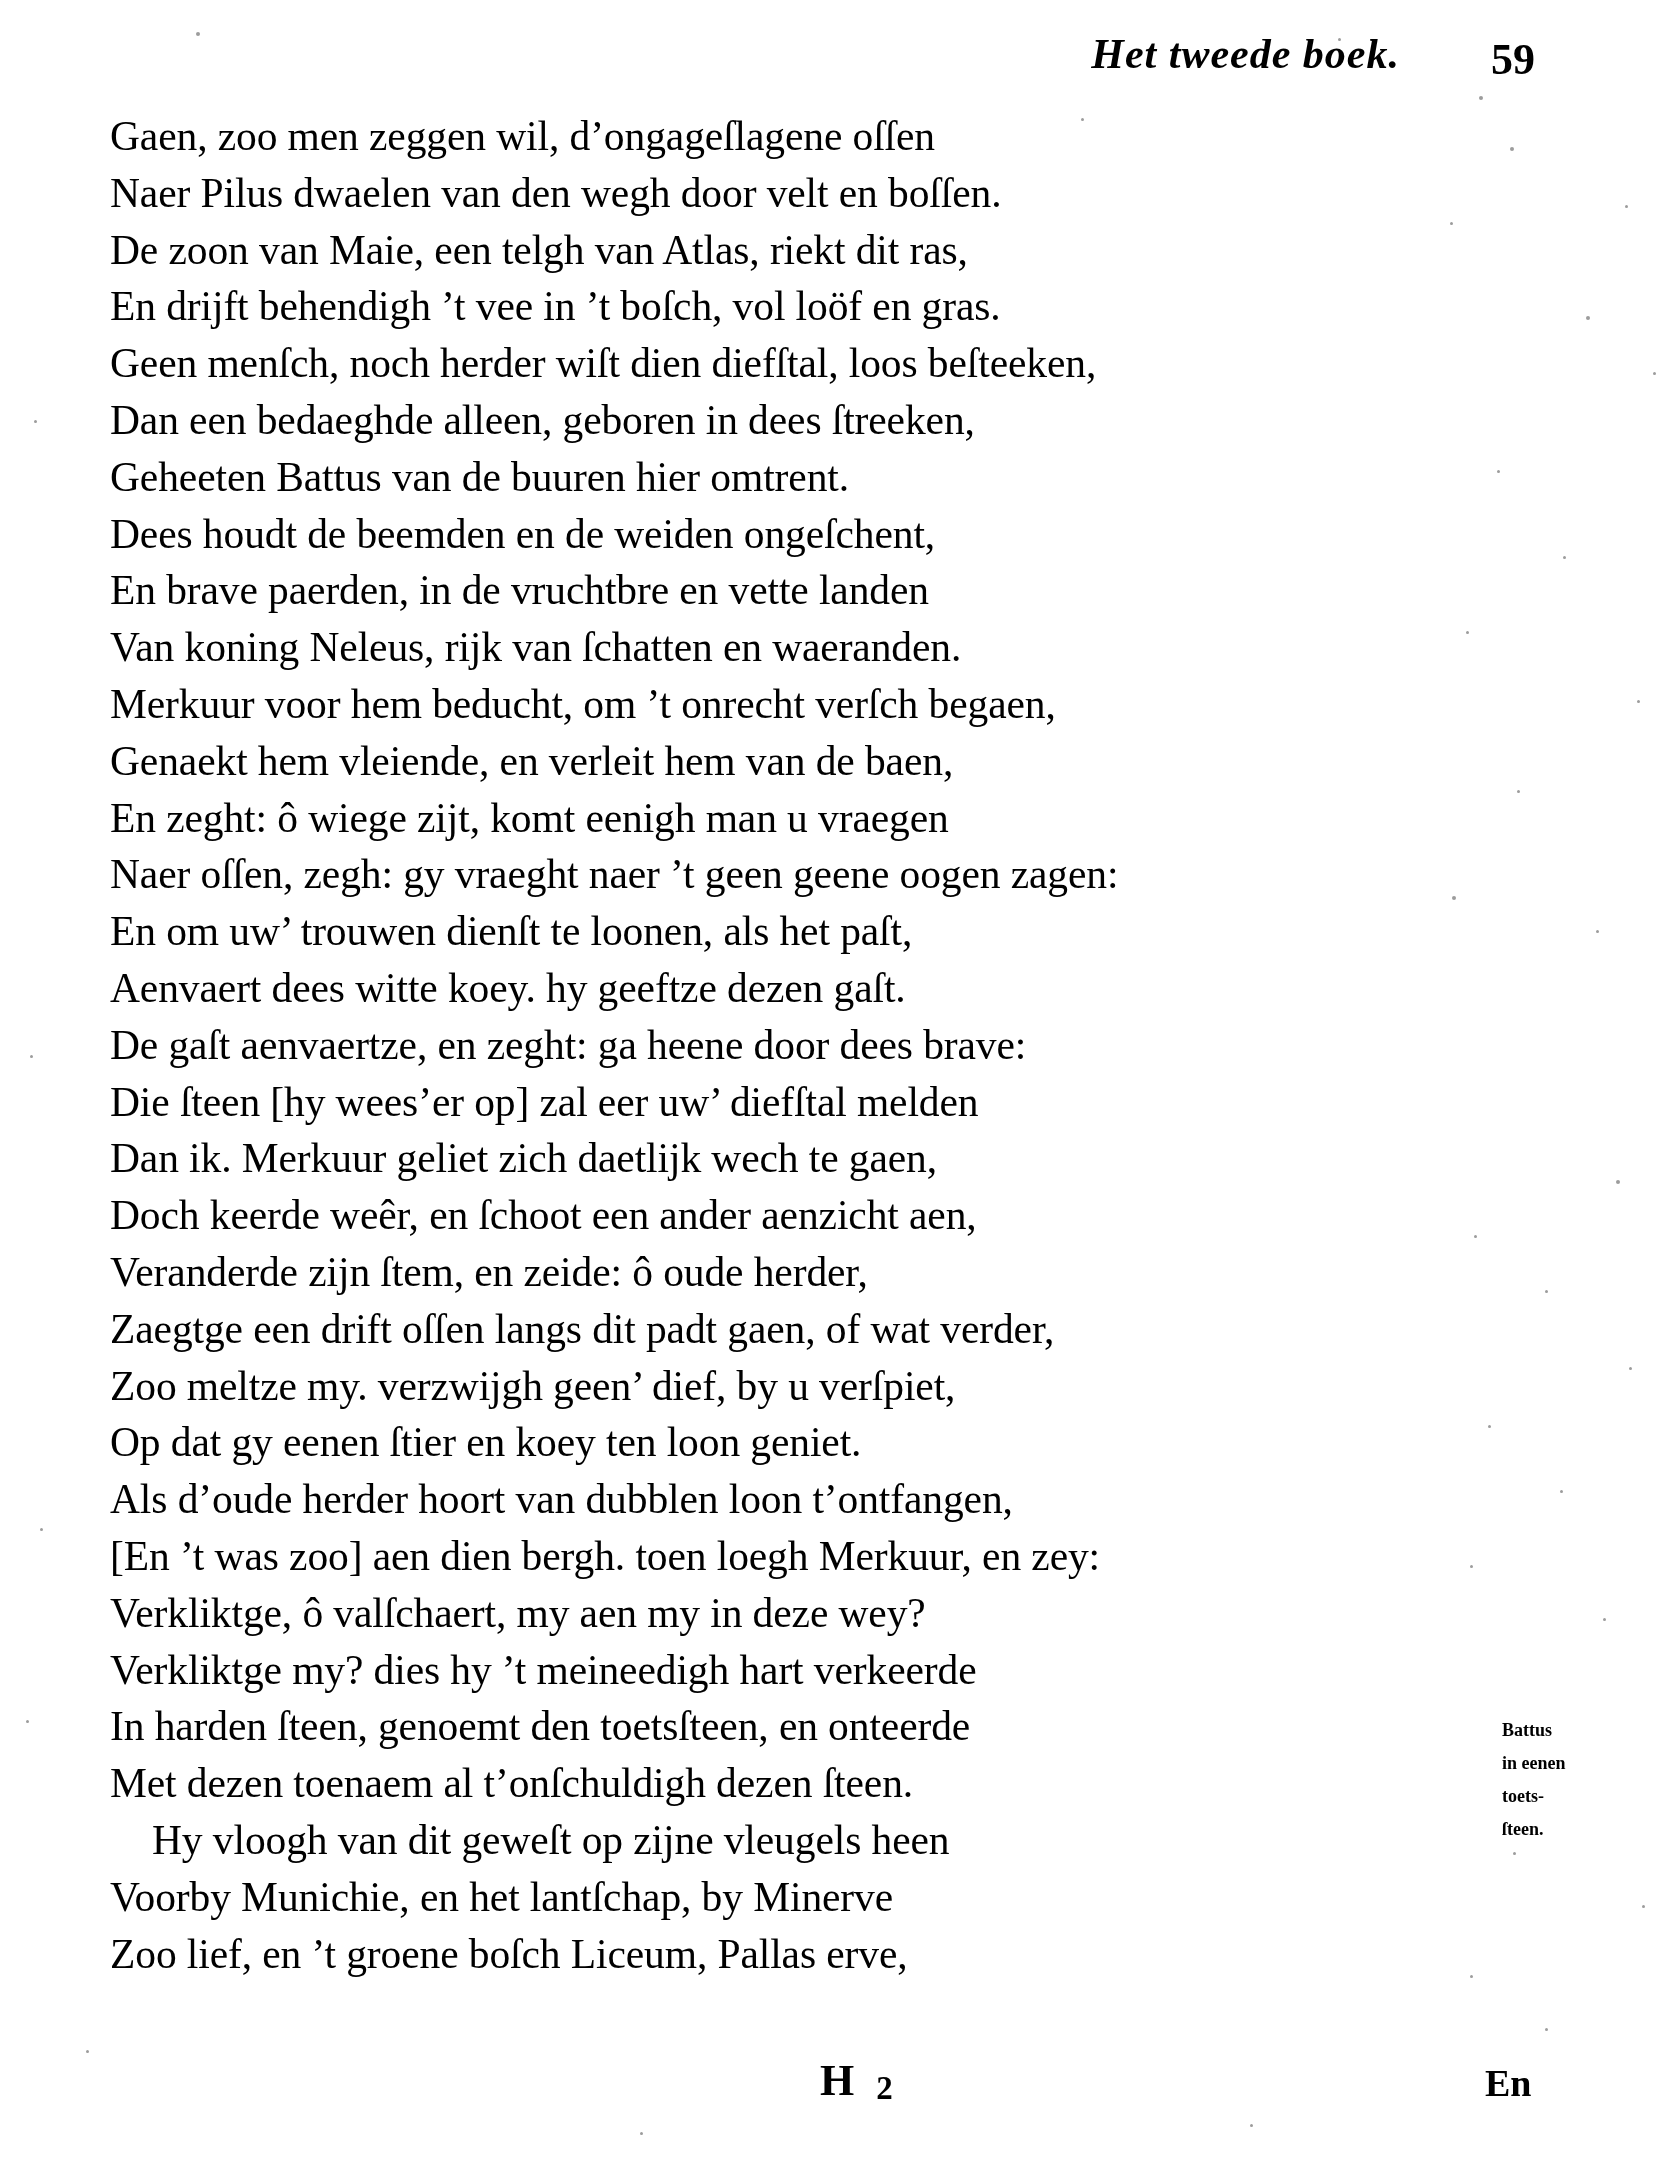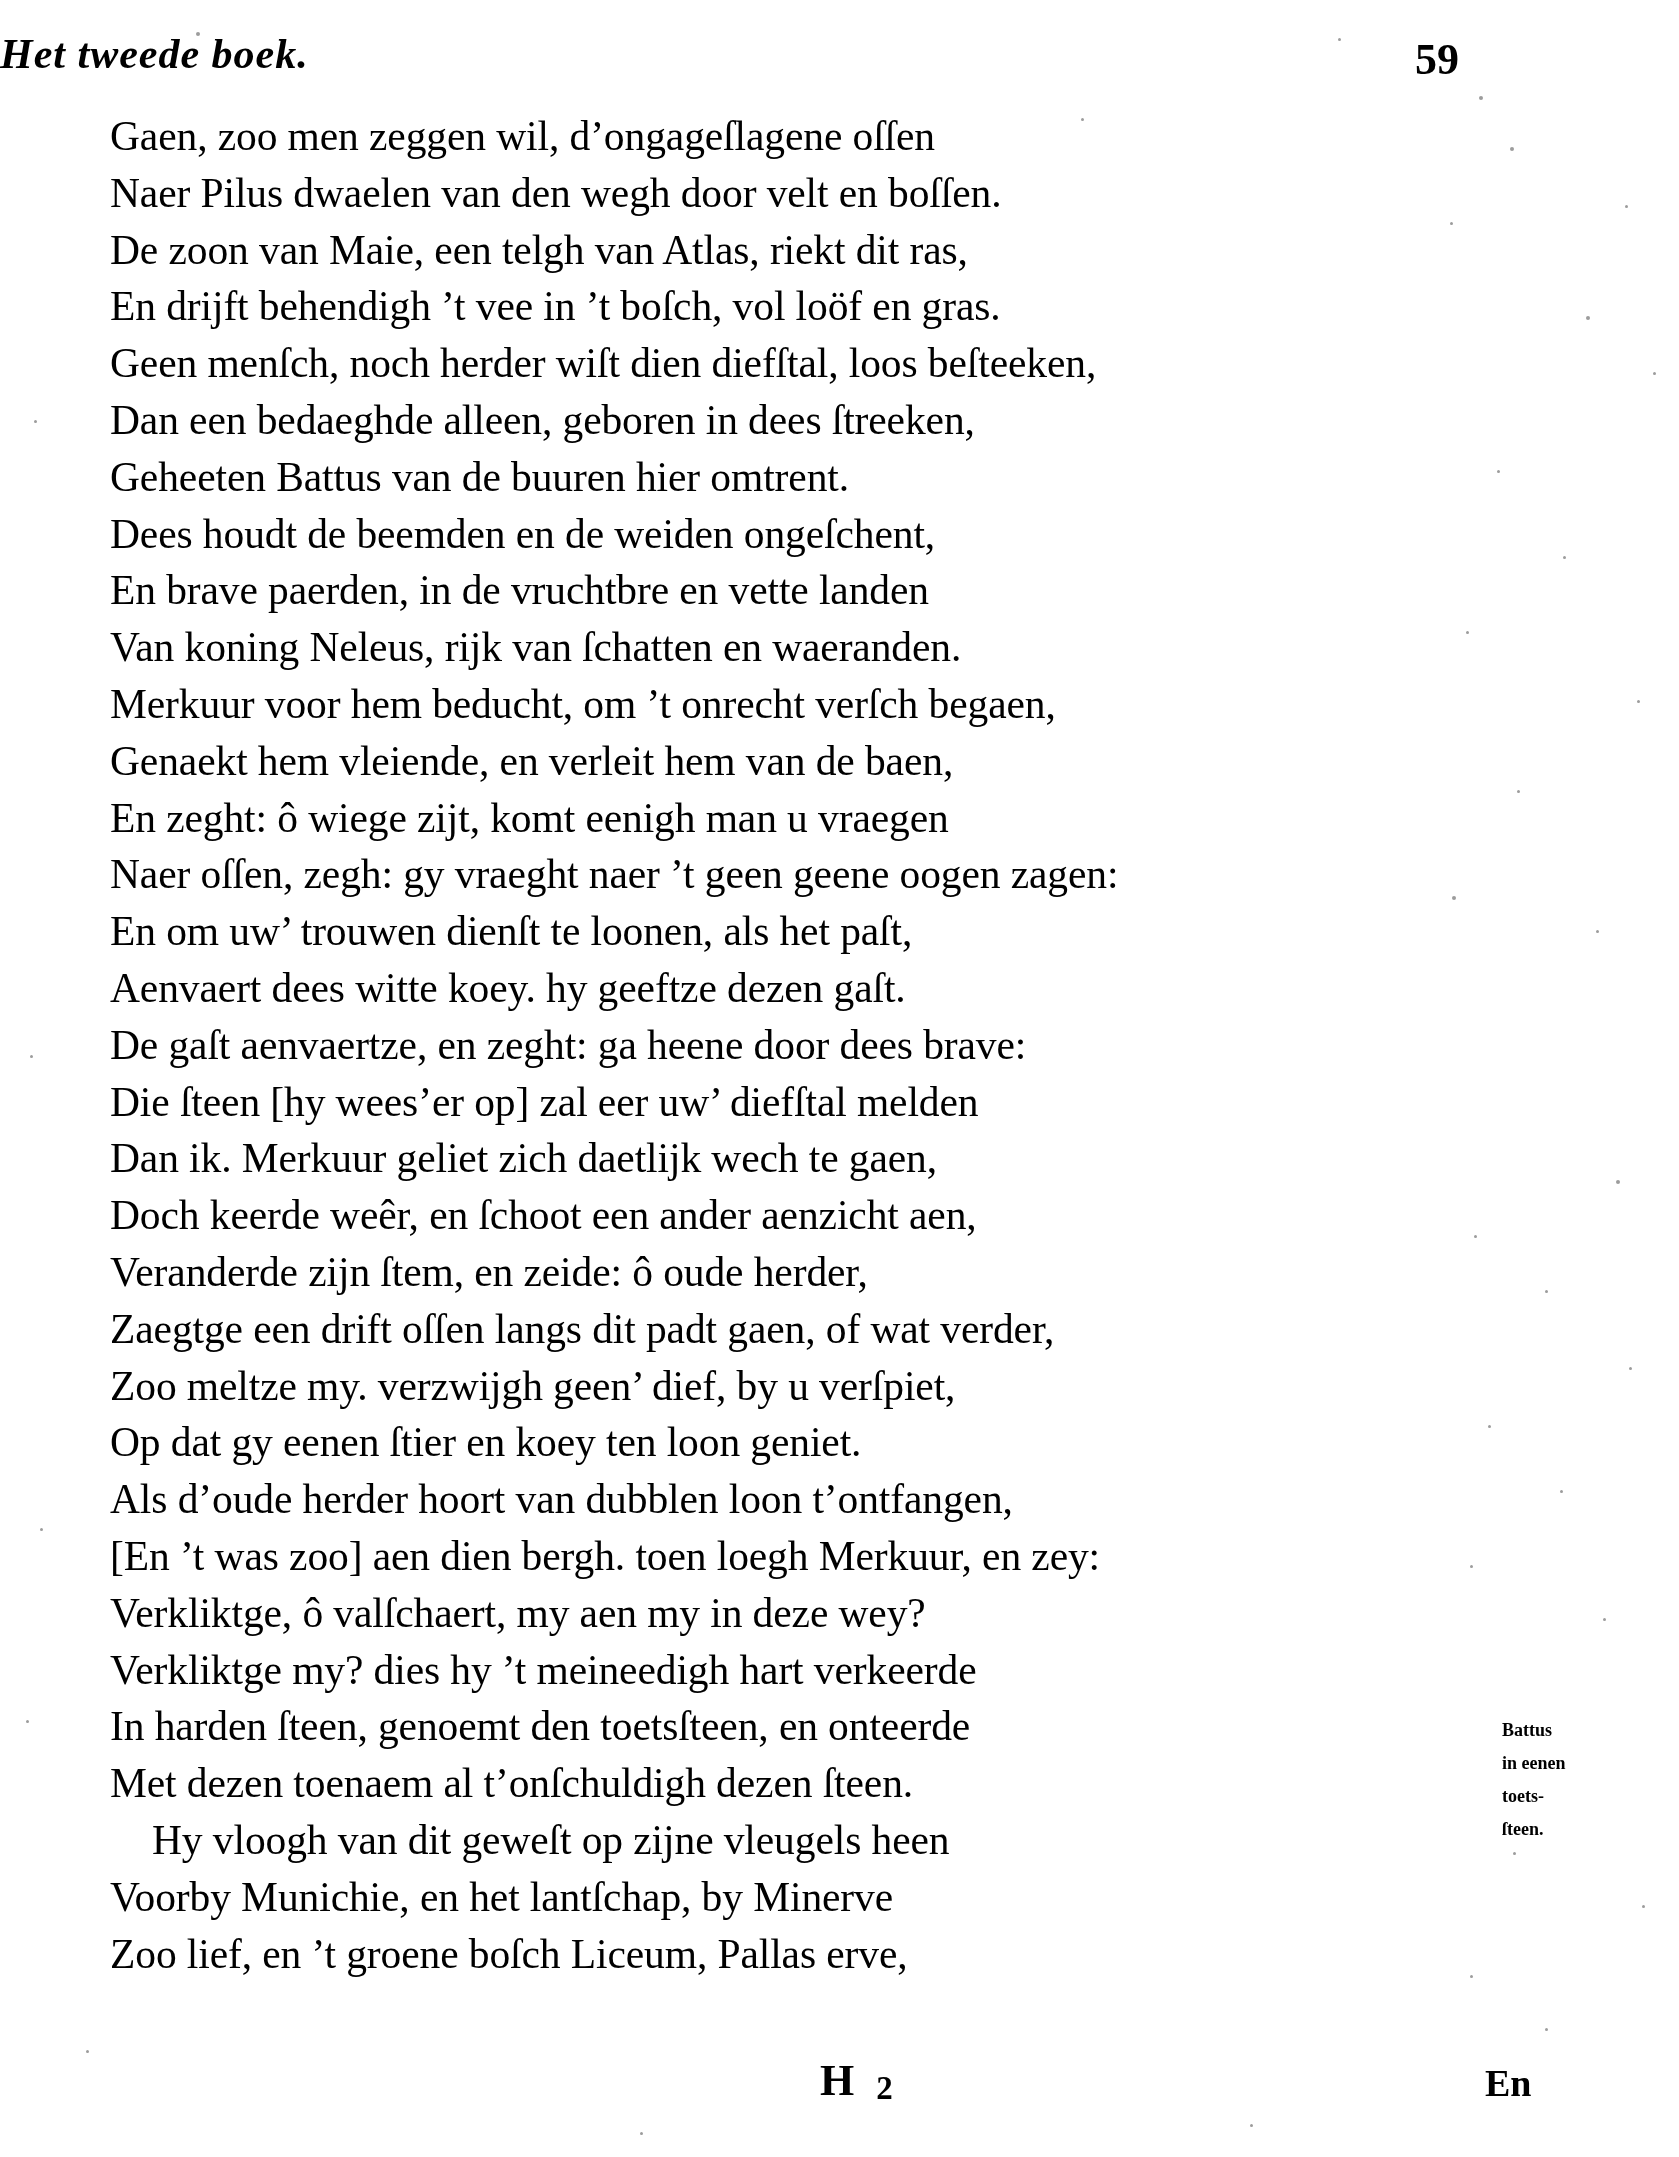--- a/index.html
+++ b/index.html
@@ -25,32 +25,32 @@
     left: 0;
     top: 24px;
     width: 1679px;
     height: 80px;
   }
   #running-head {
     position: absolute;
     left: 0;
     top: 6px;
     width: 1400px;
-    text-align: left;
+    text-align: right;
     font-style: italic;
     font-weight: bold;
     font-size: 42px;
     letter-spacing: 1px;
   }
   #page-number {
     position: absolute;
     left: 1415px;
     top: 10px;
     width: 120px;
-    text-align: left;
+    text-align: right;
     font-weight: bold;
     font-size: 44px;
     font-family: "Liberation Serif", serif;
   }
 
   
   #verse {
     position: absolute;
     left: 110px;
     top: 108px;

